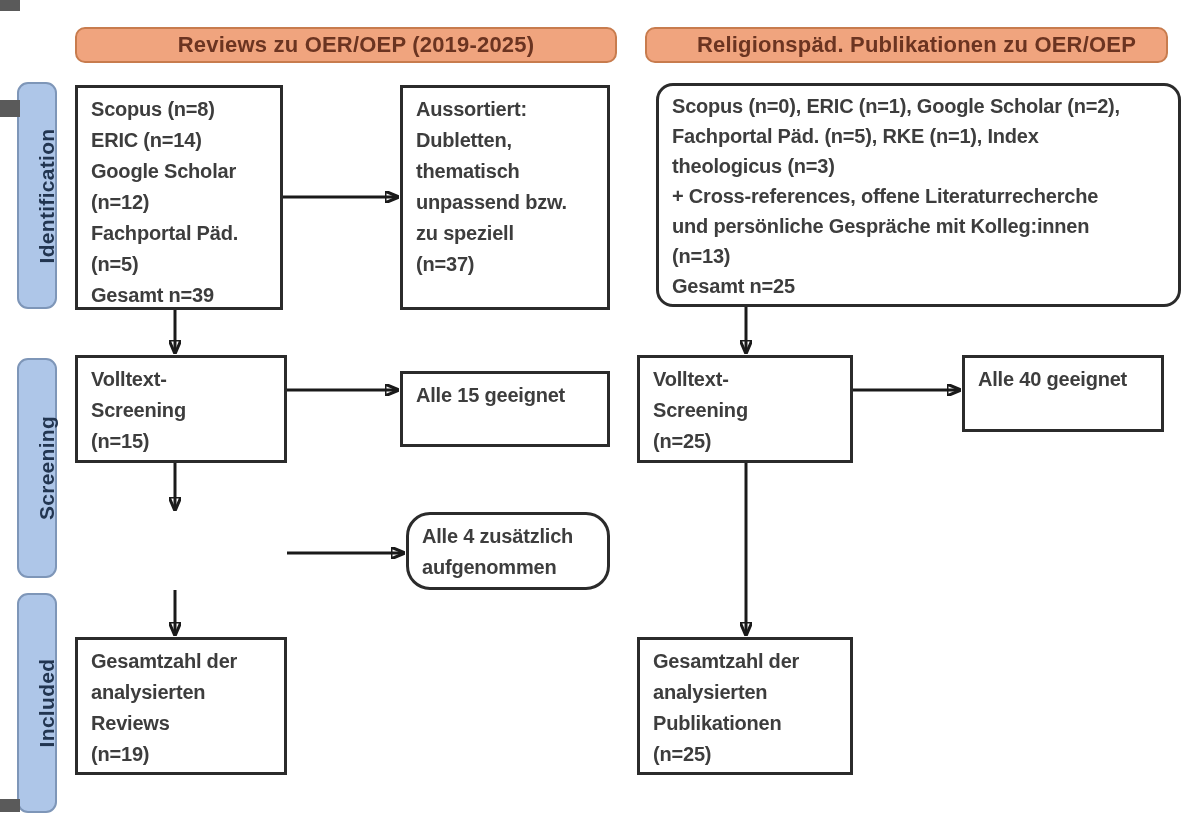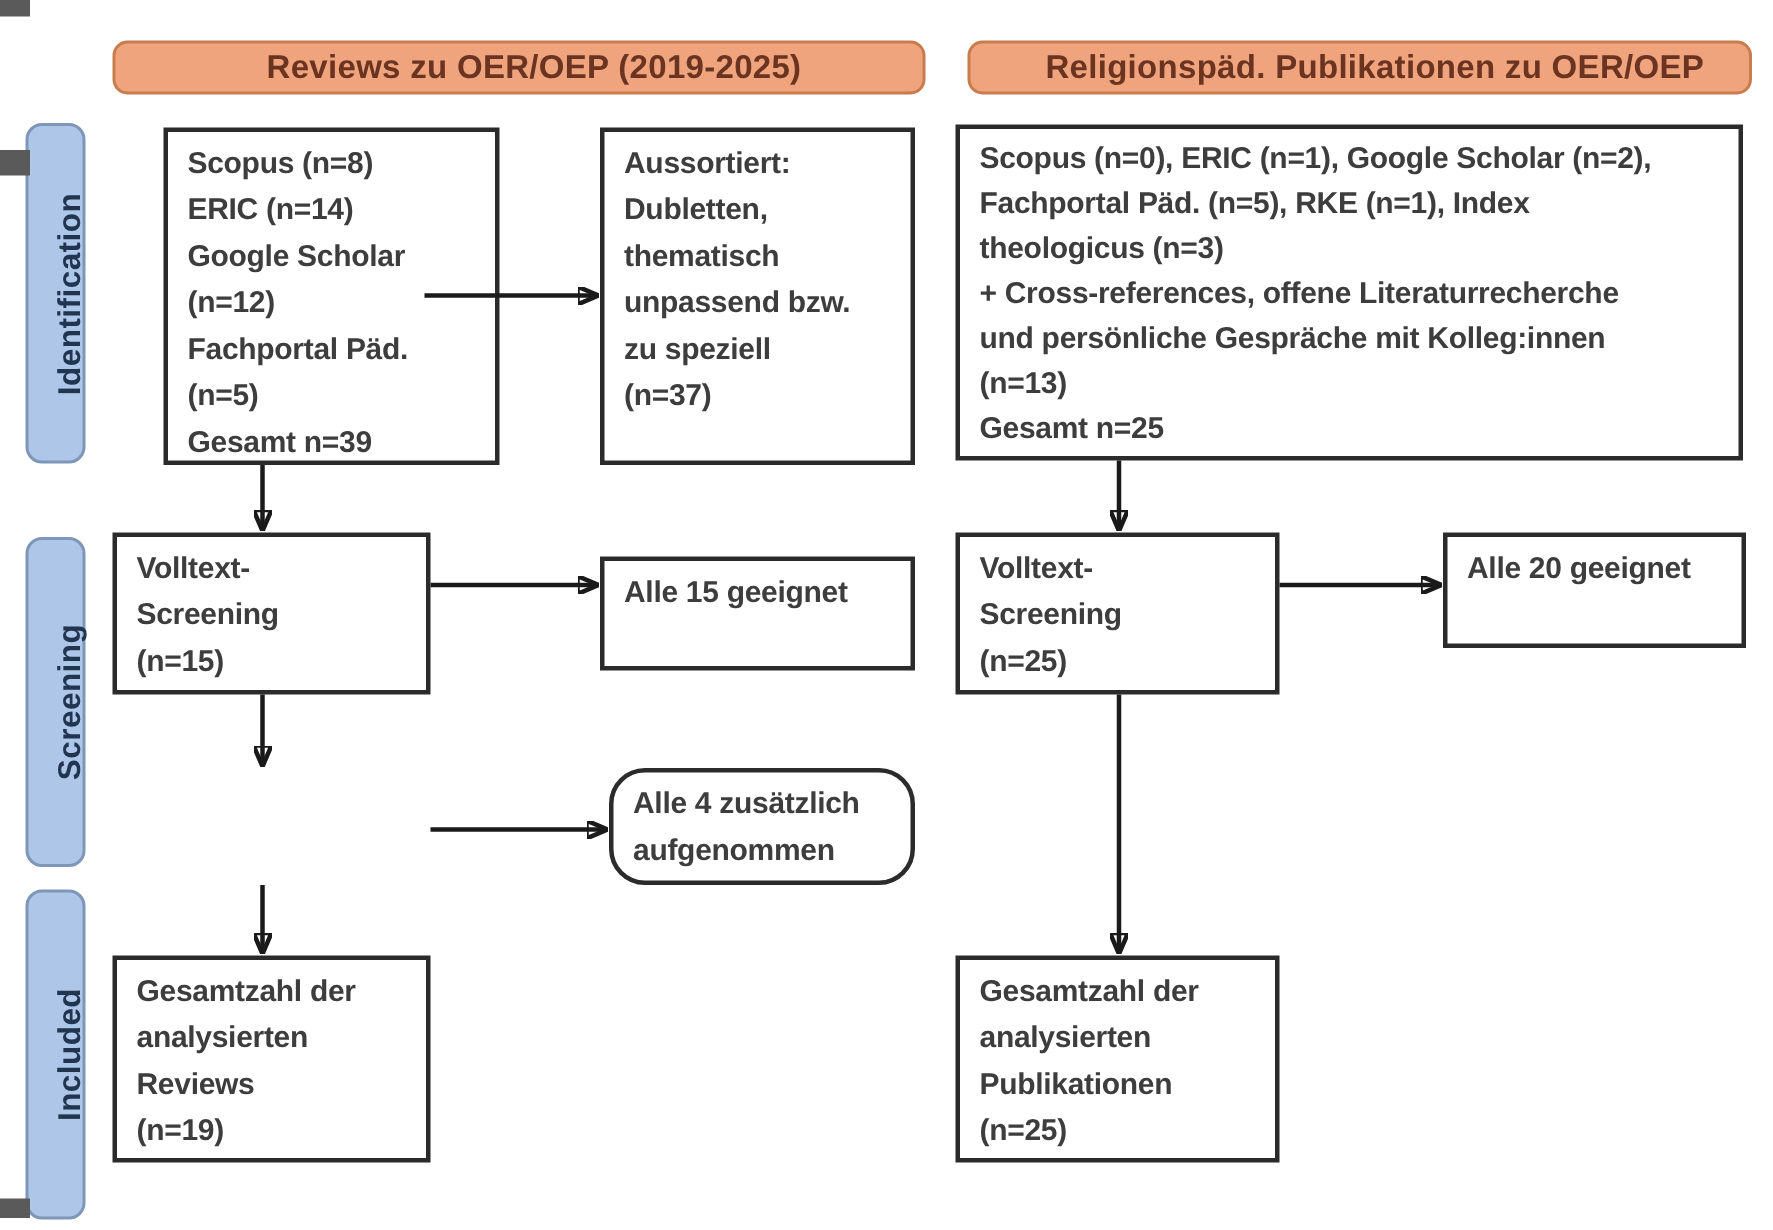--- a/index.html
+++ b/index.html
@@ -57,21 +57,21 @@
   <div class="abs stage" style="left:17px; top:82px; width:40px; height:227px;">
     <span>Identification</span>
   </div>
   <div class="abs stage" style="left:17px; top:358px; width:40px; height:220px;">
     <span>Screening</span>
   </div>
   <div class="abs stage" style="left:17px; top:593px; width:40px; height:220px;">
     <span>Included</span>
   </div>
 
-  <div class="abs fbox" style="left:75px; top:85px; width:224px; height:225px;margin-left:34px;">Scopus (n=8)
+  <div class="abs fbox" style="left:75px; top:85px; width:208px; height:225px;">Scopus (n=8)
 ERIC (n=14)
 Google Scholar
 (n=12)
 Fachportal Päd.
 (n=5)
 Gesamt n=39</div>
   <div class="abs fbox" style="left:400px; top:85px; width:210px; height:225px;">Aussortiert:
 Dubletten,
 thematisch
 unpassend bzw.
@@ -81,31 +81,31 @@
 Screening
 (n=15)</div>
   <div class="abs fbox" style="left:400px; top:371px; width:210px; height:76px;">Alle 15 geeignet</div>
   <div class="abs fbox" style="left:406px; top:512px; width:204px; height:78px;border-radius:24px;">Alle 4 zusätzlich
 aufgenommen</div>
   <div class="abs fbox" style="left:75px; top:637px; width:212px; height:138px;">Gesamtzahl der
 analysierten
 Reviews
 (n=19)</div>
 
-  <div class="abs fbox dense" style="left:637px; top:83px; width:525px; height:224px;">Scopus (n=0), ERIC (n=1), Google Scholar (n=2),
+  <div class="abs fbox dense" style="left:656px; top:83px; width:525px; height:224px;border-radius:17px;">Scopus (n=0), ERIC (n=1), Google Scholar (n=2),
 Fachportal Päd. (n=5), RKE (n=1), Index
 theologicus (n=3)
 + Cross-references, offene Literaturrecherche
 und persönliche Gespräche mit Kolleg:innen
 (n=13)
 Gesamt n=25</div>
   <div class="abs fbox" style="left:637px; top:355px; width:216px; height:108px;">Volltext-
 Screening
 (n=25)</div>
-  <div class="abs fbox" style="left:962px; top:355px; width:202px; height:77px;">Alle 20 geeignet</div>
+  <div class="abs fbox" style="left:962px; top:355px; width:202px; height:77px;">Alle 40 geeignet</div>
   <div class="abs fbox" style="left:637px; top:637px; width:216px; height:138px;">Gesamtzahl der
 analysierten
 Publikationen
 (n=25)</div>
 
   <svg id="flow-arrows" width="1182" height="820" viewBox="0 0 1182 820" aria-hidden="true">
     <defs>
       <marker id="ah" markerWidth="14" markerHeight="12" refX="12" refY="6" orient="auto" markerUnits="userSpaceOnUse">
         <path d="M0,0 L14,6 L0,12 Z" fill="#1a1a1a" stroke="none"></path>
       </marker>

